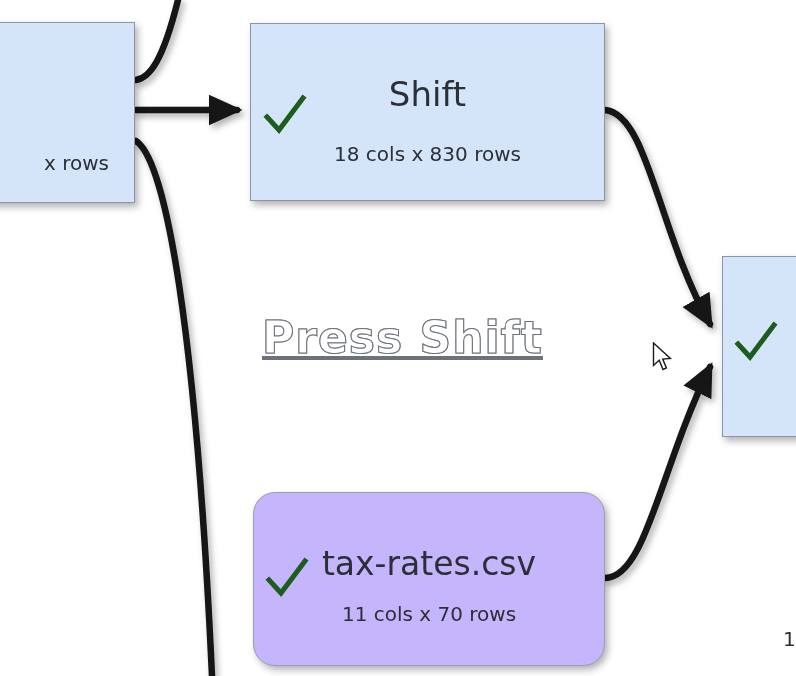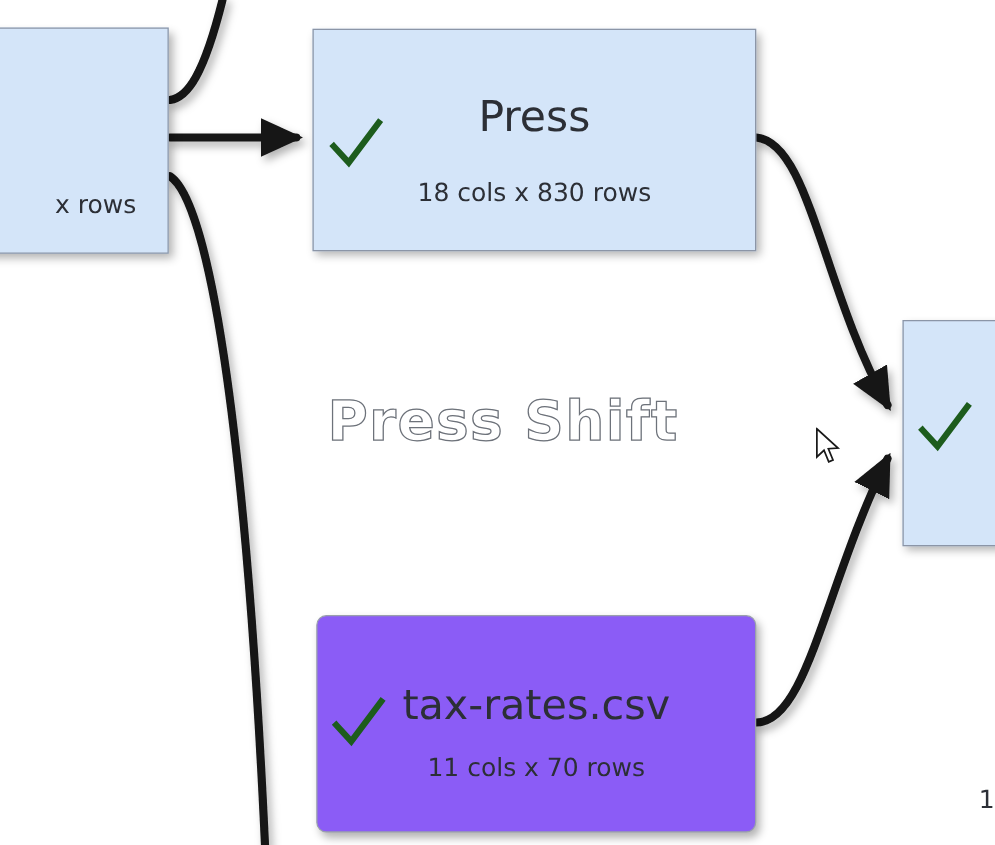--- a/index.html
+++ b/index.html
@@ -30,21 +30,21 @@
     position: absolute;
     box-sizing: border-box;
     border: 1px solid #8b95a7;
     box-shadow: 3px 4px 7px rgba(0,0,0,0.30);
     display: flex;
     flex-direction: column;
     align-items: center;
     justify-content: center;
   }
   .node.blue  { background: #d4e5f9; }
-  .node.pink  { background: #8b5cf6; border-color: #9aa0ac; border-radius: 8px; }
+  .node.pink  { background: #c4b5fd; border-color: #9aa0ac; border-radius: 22px; }
 
   .node-title {
     color: #2c2f36;
     font-size: 34px;
     line-height: 1.05;
     letter-spacing: 0px;
     white-space: nowrap;
   }
   .node-sub {
     color: #2c2f36;
@@ -118,20 +118,21 @@
     left: 262px;
     top: 312px;
     font-size: 44px;
     font-weight: bold;
     letter-spacing: 1px;
     white-space: nowrap;
     color: #ffffff;
     -webkit-text-stroke: 1px #6d727a;
     text-shadow: 0 0 0 #6d727a;
     user-select: none;
+    text-decoration: underline;
   }
 
   
   #cursor {
     position: absolute;
     left: 652px;
     top: 342px;
     width: 22px;
     height: 32px;
     pointer-events: none;
@@ -162,21 +163,21 @@
   </svg>
 
   <div class="node blue" id="node-source">
     <div class="node-sub">x rows</div>
   </div>
 
   <div class="node blue" id="node-dedupe">
     <svg class="check" viewBox="0 0 46 46">
       <path d="M 5 25 L 17 38 L 41 6" fill="none" stroke="#1d5c1d" stroke-width="5" stroke-linecap="square"></path>
     </svg>
-    <div class="node-title">Press</div>
+    <div class="node-title">Shift</div>
     <div class="node-sub">18 cols x 830 rows</div>
   </div>
 
   <div class="node pink" id="node-taxrates">
     <svg class="check" viewBox="0 0 46 46">
       <path d="M 5 25 L 17 38 L 41 6" fill="none" stroke="#1d5c1d" stroke-width="5" stroke-linecap="square"></path>
     </svg>
     <div class="node-title">tax-rates.csv</div>
     <div class="node-sub">11 cols x 70 rows</div>
   </div>

